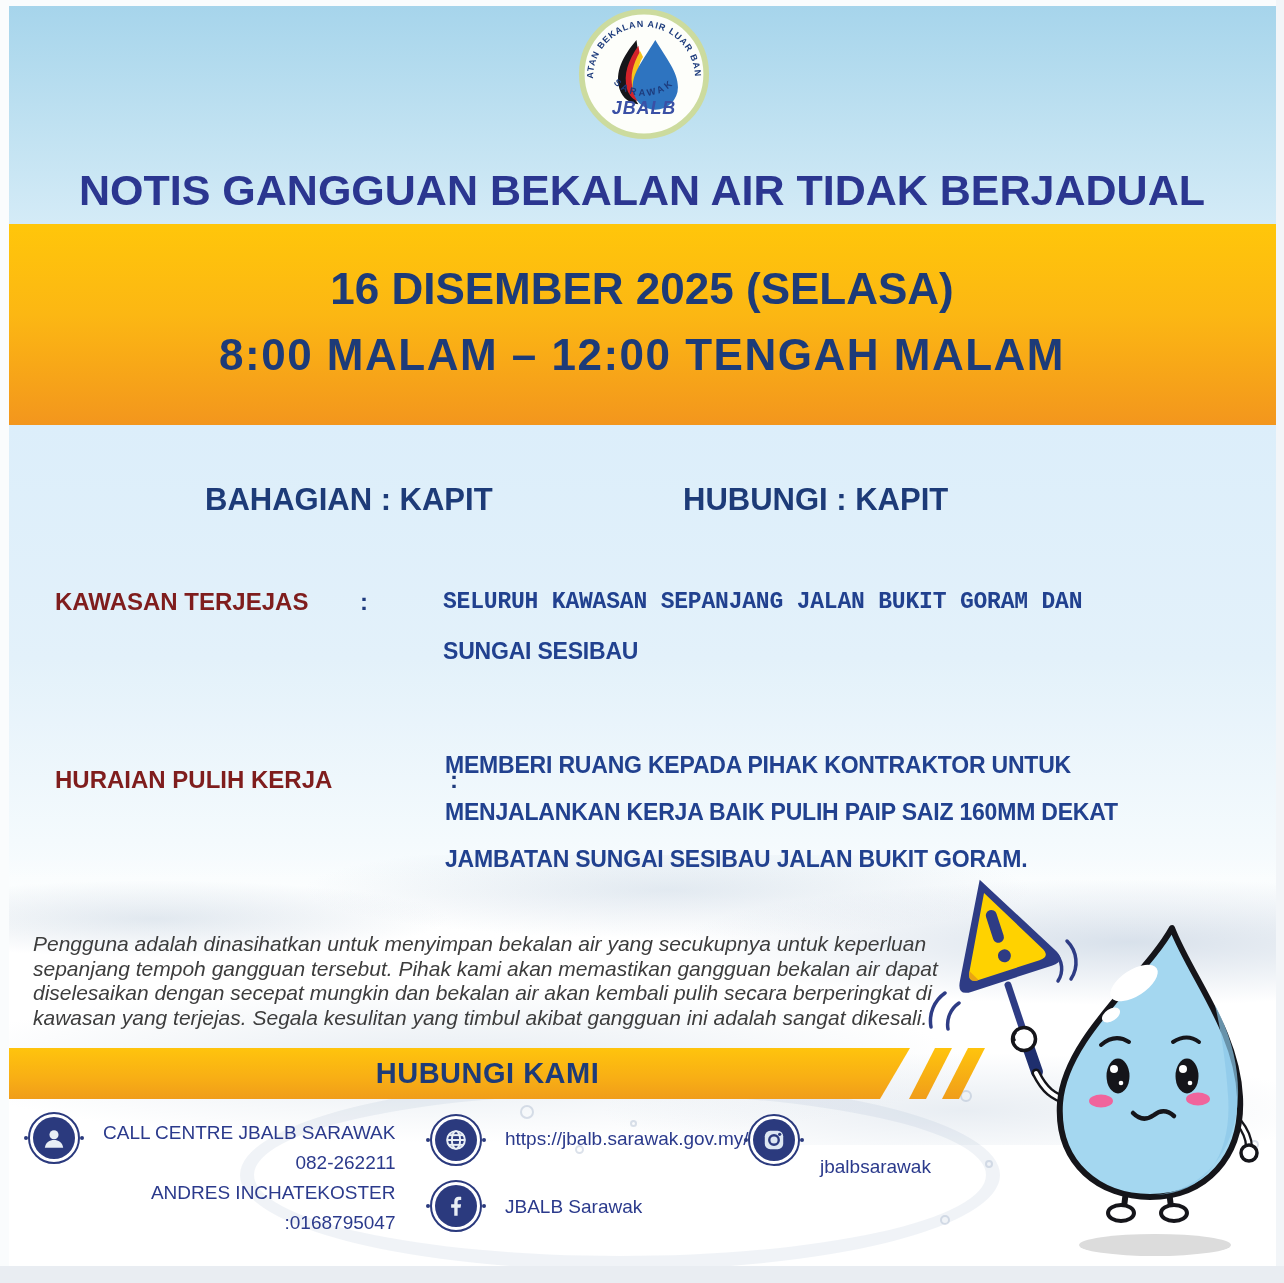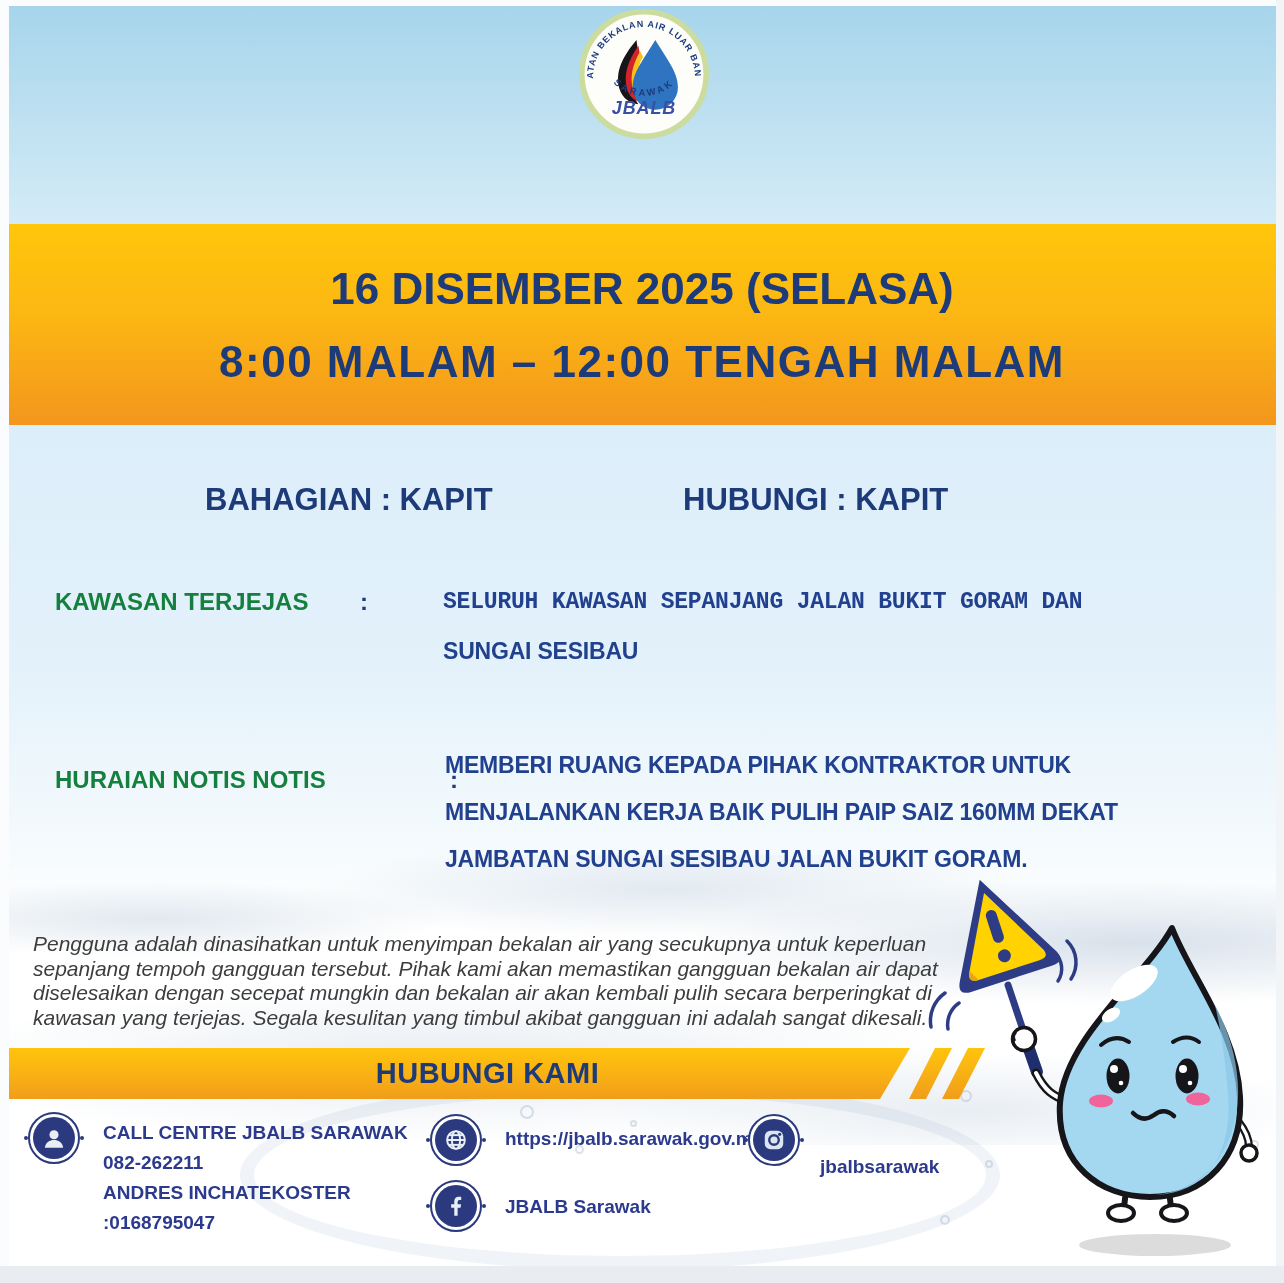--- a/index.html
+++ b/index.html
@@ -25,32 +25,32 @@
     text-align:center;font-size:43px;font-weight:800;letter-spacing:0px;
     color:#2b3690;white-space:nowrap;
   }
 
   
   .band-orange{position:absolute;left:0;top:224px;width:1284px;height:201px;
     background:linear-gradient(180deg,#ffc60a 0%,#fcb713 45%,#f3961d 100%);}
   .sched{position:absolute;width:1284px;text-align:center;color:#1d3b78;
     font-weight:800;white-space:nowrap;z-index:5;}
   .sched-date{top:264px;font-size:44px;}
-  .sched-time{top:330px;font-size:44px;letter-spacing:1.5px;margin-top:7px;}
+  .sched-time{top:330px;font-size:44px;letter-spacing:1.5px;}
 
   
   .body-light{position:absolute;left:0;top:425px;width:1284px;height:520px;
     background:linear-gradient(180deg,#dceefa 0%,#e3f1fa 45%,#f4fafd 80%,#ffffff 100%);}
 
   .region{position:absolute;top:482px;left:0;width:1284px;z-index:5;color:#1d3b78;
     font-weight:800;font-size:31px;white-space:nowrap;}
   .region .bahagian{position:absolute;left:205px;top:0;}
   .region .daerah{position:absolute;left:683px;top:0;}
 
-  .dl-label{position:absolute;font-size:24px;font-weight:800;color:#15803d;white-space:nowrap;z-index:5;}
+  .dl-label{position:absolute;font-size:24px;font-weight:800;color:#7f1d1d;white-space:nowrap;z-index:5;}
   .dl-colon{position:absolute;font-size:24px;font-weight:800;color:#1e3a7d;z-index:5;}
   .dl-line{position:absolute;font-size:23px;font-weight:800;color:#21418f;
     letter-spacing:-0.2px;white-space:nowrap;z-index:5;}
 
   
   .water-band{position:absolute;left:0;top:855px;width:1284px;height:290px;z-index:1;
     background:
       radial-gradient(ellipse 420px 55px at 12% 22%, rgba(178,196,214,.38), transparent 70%),
       radial-gradient(ellipse 520px 70px at 52% 12%, rgba(168,188,210,.30), transparent 70%),
       radial-gradient(ellipse 640px 90px at 88% 30%, rgba(158,180,205,.40), transparent 70%),
@@ -79,21 +79,21 @@
 
   
   .badge{position:absolute;width:52px;height:52px;border-radius:50%;background:#ffffff;
     border:2px solid #2b3a7e;display:flex;align-items:center;justify-content:center;z-index:6;}
   .badge::before,.badge::after{content:"";position:absolute;width:4px;height:4px;border-radius:50%;
     background:#2b3a7e;top:50%;margin-top:-2px;}
   .badge::before{left:-6px;}
   .badge::after{right:-6px;}
   .badge-core{width:42px;height:42px;border-radius:50%;background:#2b3a7e;
     display:flex;align-items:center;justify-content:center;}
-  .contact-text{position:absolute;font-size:19px;font-weight:700;color:#2b3a8c;z-index:6;white-space:nowrap;}
+  .contact-text{position:absolute;font-size:19px;font-weight:400;color:#2b3a8c;z-index:6;white-space:nowrap;text-align:right;}
   .cc-block{left:103px;top:1118px;line-height:30px;}
   .web-text{left:505px;top:1128px;font-size:19px;}
   .fb-text{left:505px;top:1196px;}
   .ig-text{left:820px;top:1156px;}
 
   .mascot{position:absolute;left:915px;top:845px;width:370px;height:415px;z-index:5;}
 </style>
 </head>
 <body>
 
@@ -117,38 +117,39 @@
       <path d="M66,46 C58,60 55,72 58,85 C60,91 63,95 66,96 C61,84 62,62 69,52 Z" fill="#f7c31c"></path>
 
       <path d="M82,34 C70,54 58,68 58,84 a24,24 0 0 0 48,0 C106,68 94,54 82,34 Z" fill="#2e74c0"></path>
       <text x="70" y="112" text-anchor="middle" font-size="19" font-weight="bold" font-style="italic" fill="#3a50a5" letter-spacing="1">JBALB</text>
       <text font-size="10" font-weight="bold" fill="#1d3b7c" letter-spacing="3">
         <textPath href="#arcBottom" startOffset="50%" text-anchor="middle">SARAWAK</textPath>
       </text>
     </svg>
   </div>
 
+  <div class="main-title">NOTIS GANGGUAN BEKALAN AIR TIDAK BERJADUAL</div>
 
   <div class="band-orange"></div>
   <div class="sched sched-date">16 DISEMBER 2025 (SELASA)</div>
   <div class="sched sched-time">8:00 MALAM – 12:00 TENGAH MALAM</div>
 
   <div class="body-light"></div>
 
   <div class="region">
     <span class="bahagian">BAHAGIAN : KAPIT</span>
     <span class="daerah">HUBUNGI : KAPIT</span>
   </div>
 
   <div class="dl-label" style="left:55px;top:588px;">KAWASAN TERJEJAS</div>
   <div class="dl-colon" style="left:360px;top:588px;">:</div>
   <div class="dl-line" style="left:443px;top:589px;font-family:Liberation Mono, monospace;">SELURUH KAWASAN SEPANJANG JALAN BUKIT GORAM DAN</div>
   <div class="dl-line" style="left:443px;top:638px;">SUNGAI SESIBAU</div>
 
-  <div class="dl-label" style="left:55px;top:766px;">HURAIAN NOTIS NOTIS</div>
+  <div class="dl-label" style="left:55px;top:766px;">HURAIAN PULIH KERJA</div>
   <div class="dl-colon" style="left:450px;top:766px;">:</div>
   <div class="dl-line" style="left:445px;top:752px;">MEMBERI RUANG KEPADA PIHAK KONTRAKTOR UNTUK</div>
   <div class="dl-line" style="left:445px;top:799px;">MENJALANKAN KERJA BAIK PULIH PAIP SAIZ 160MM DEKAT</div>
   <div class="dl-line" style="left:445px;top:846px;">JAMBATAN SUNGAI SESIBAU JALAN BUKIT GORAM.</div>
 
   <div class="water-band"></div>
   <div class="bubble" style="left:520px;top:1105px;width:14px;height:14px;"></div>
   <div class="bubble" style="left:575px;top:1145px;width:9px;height:9px;"></div>
   <div class="bubble" style="left:630px;top:1120px;width:7px;height:7px;"></div>
   <div class="bubble" style="left:960px;top:1090px;width:12px;height:12px;"></div>

